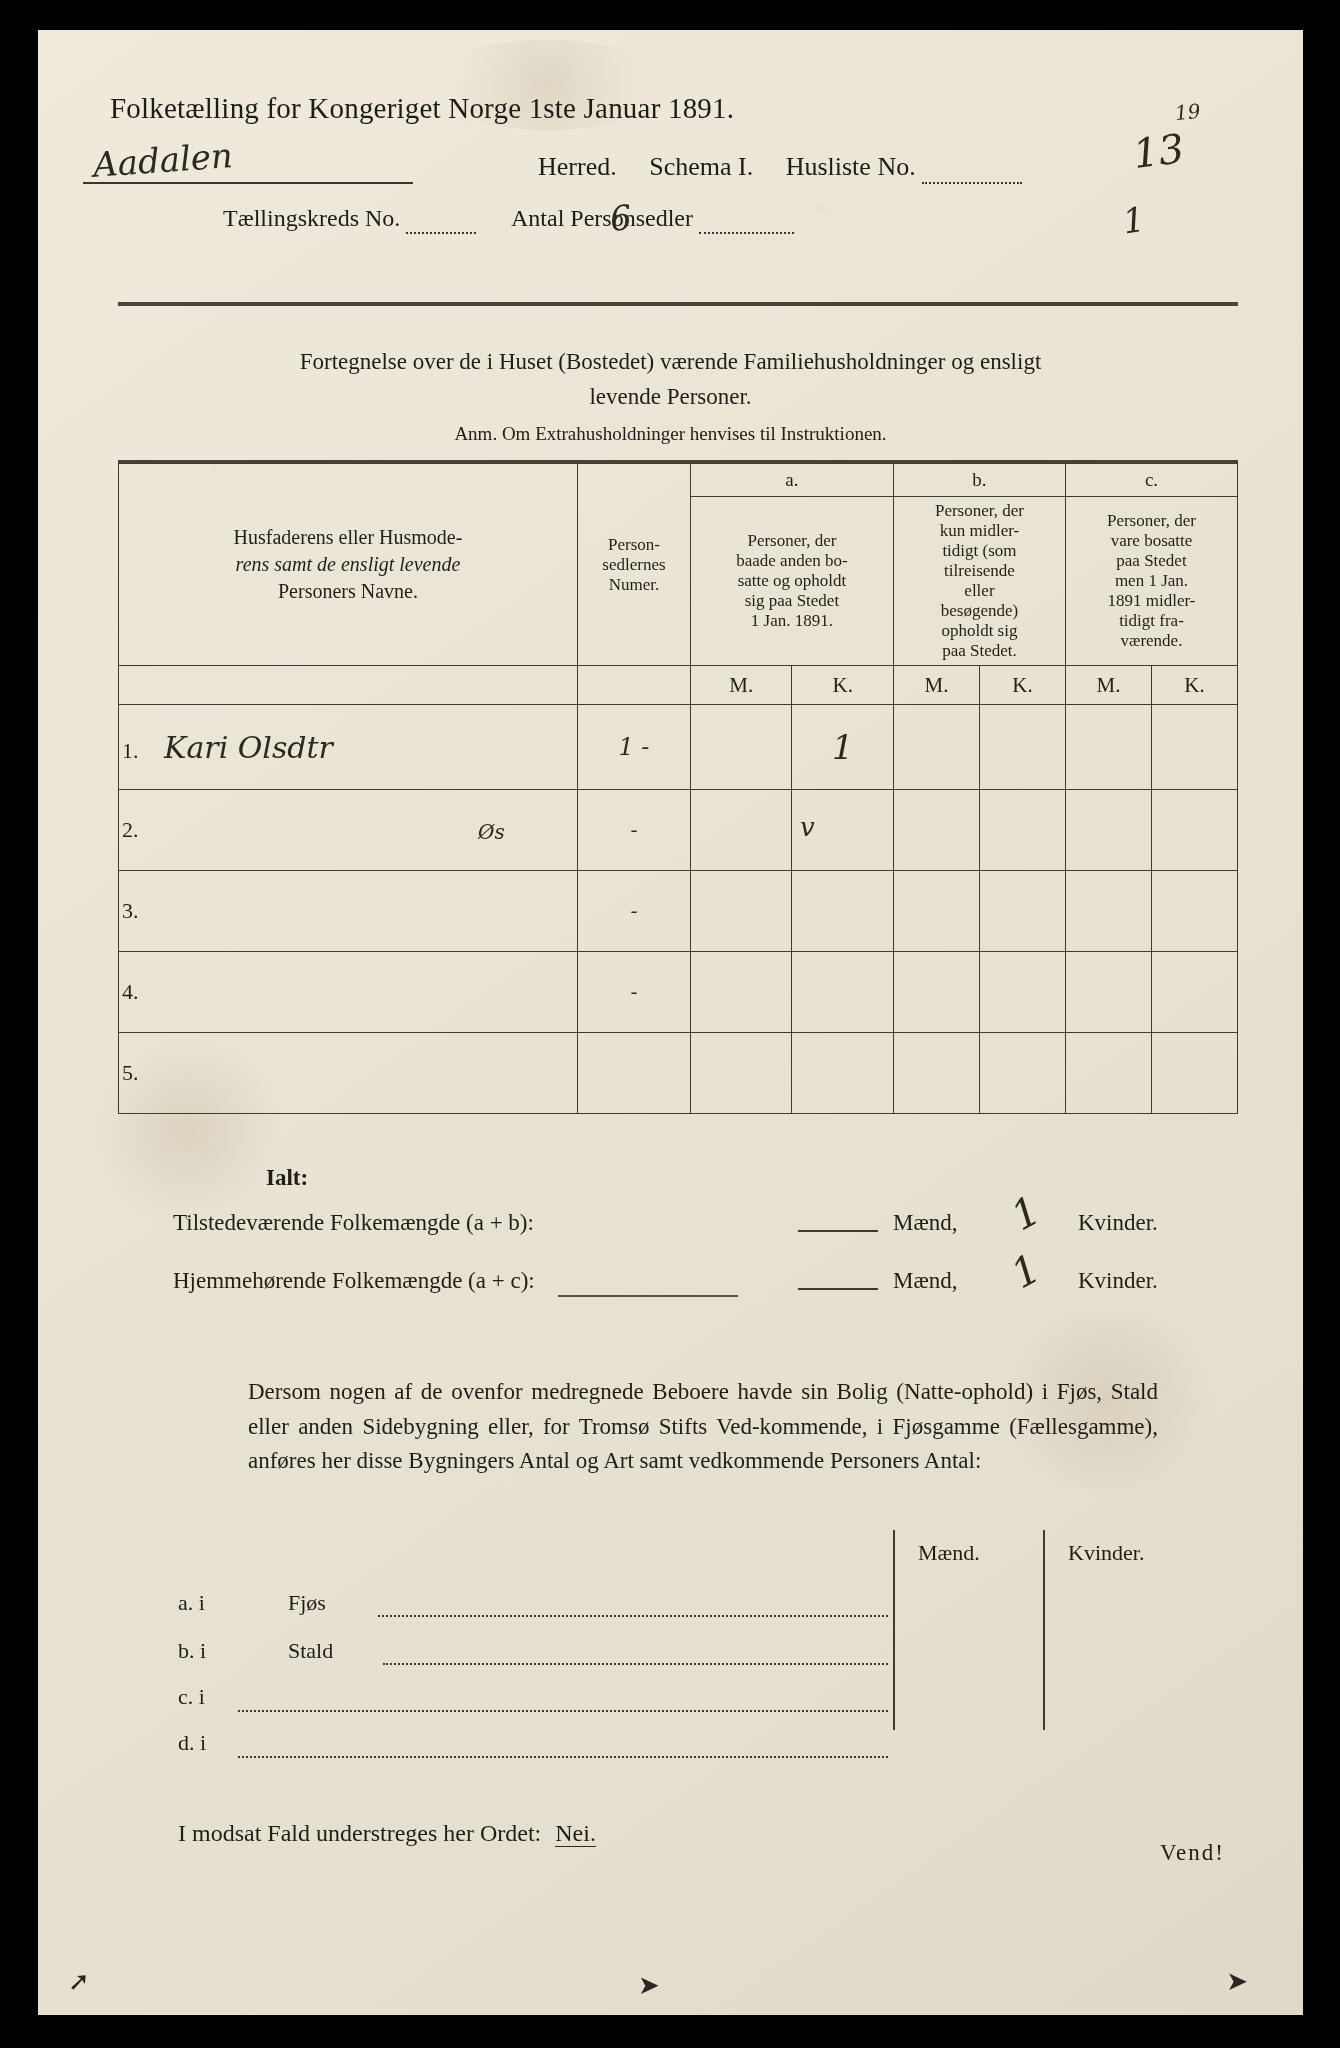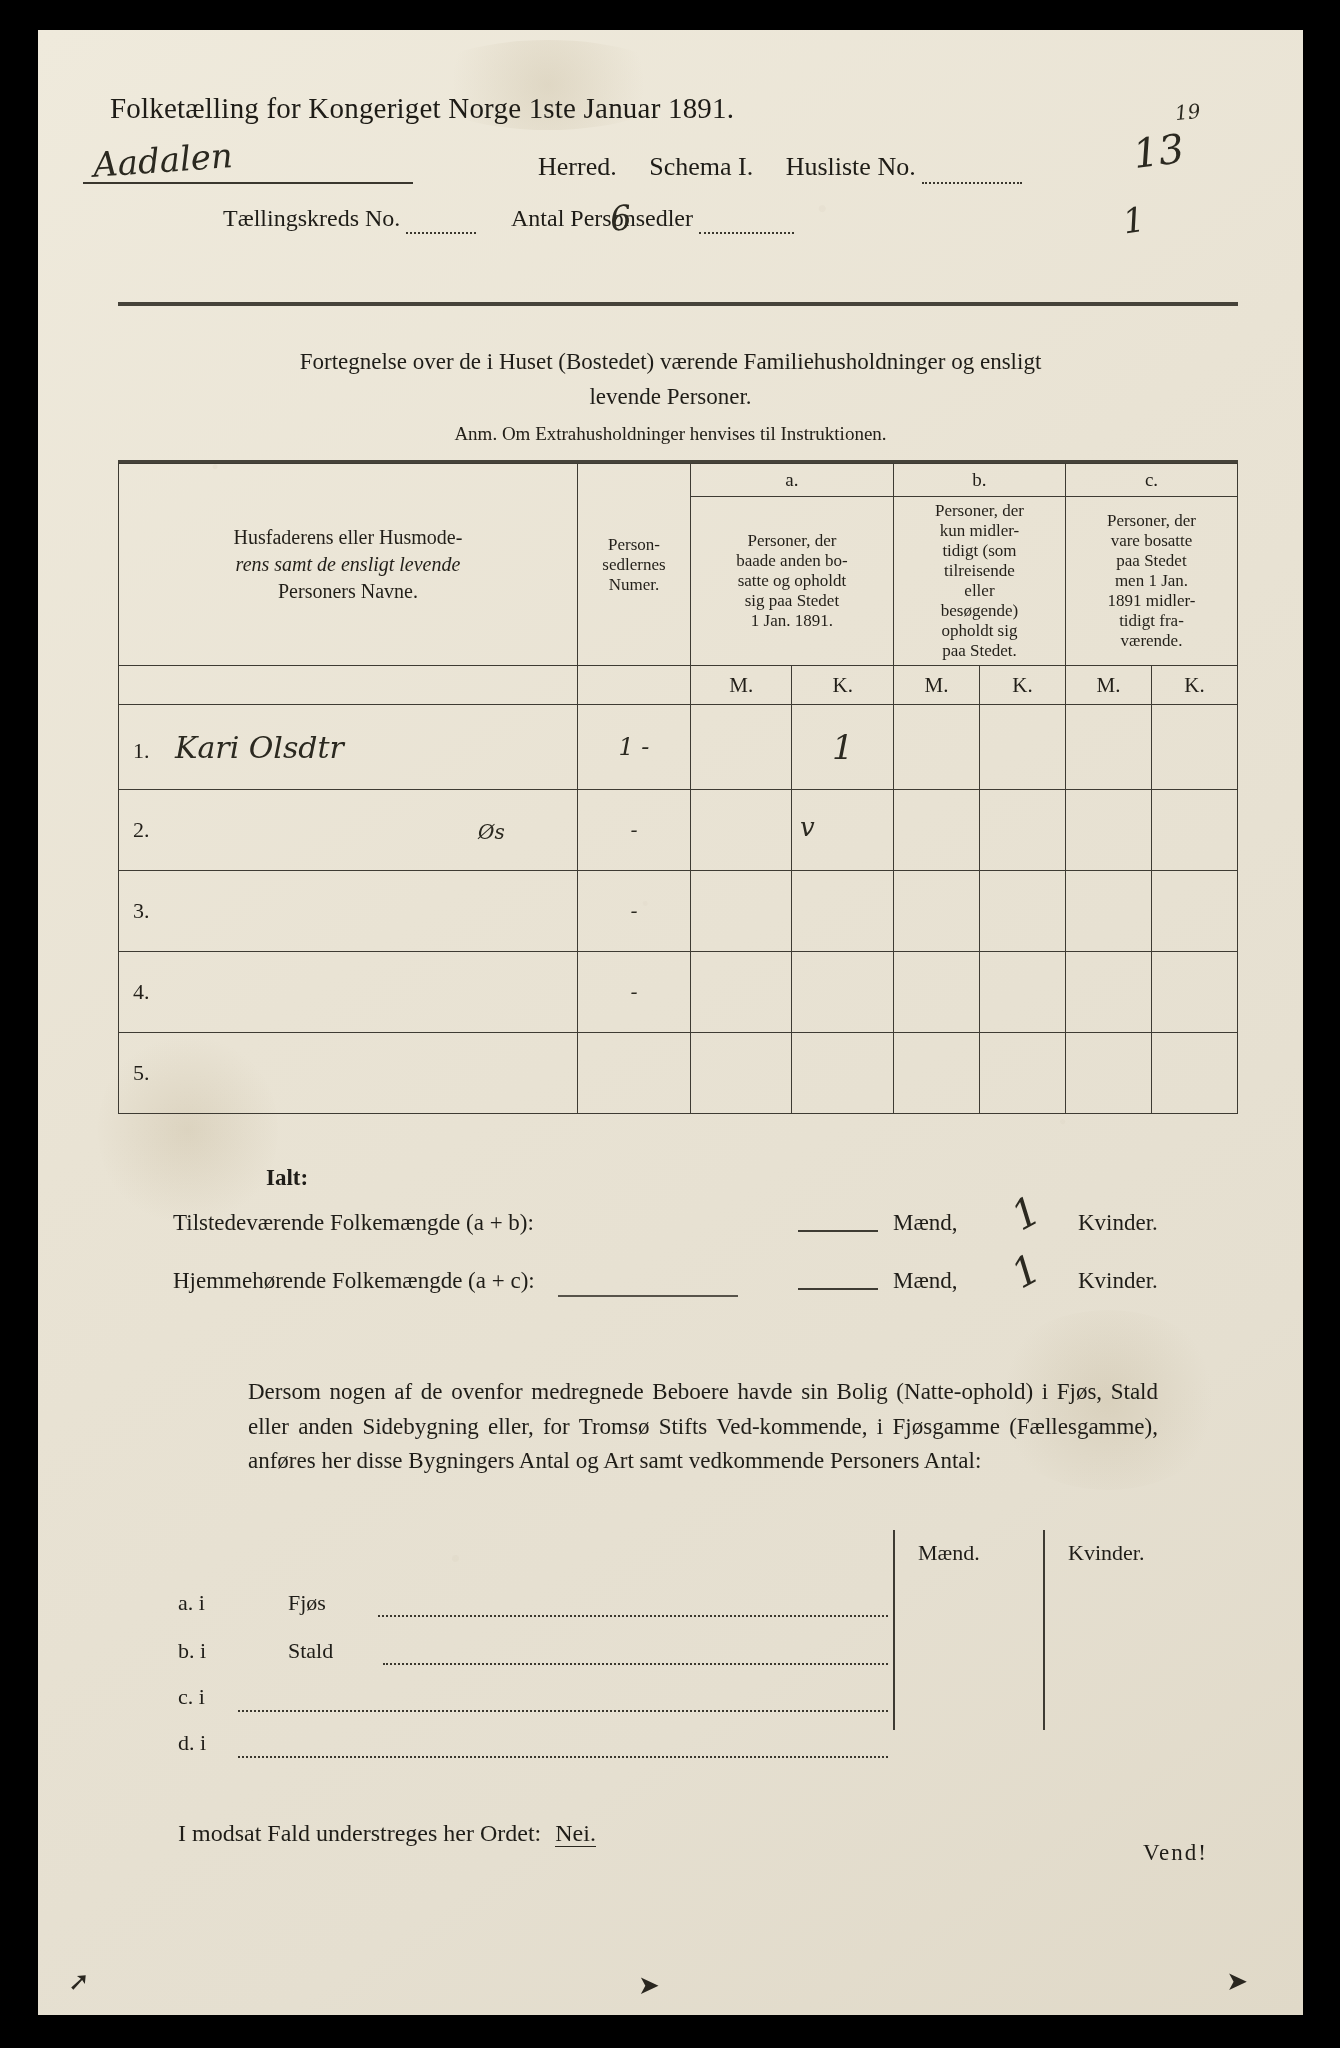--- a/index.html
+++ b/index.html
@@ -30,27 +30,27 @@
   .hand-6{position:absolute;left:572px;top:168px;font-size:34px;transform:rotate(-6deg);}
   .rulex{position:absolute;background:#46433a;}
   .intro{position:absolute;left:0;right:0;text-align:center;font-size:23px;color:#1f1d18;line-height:1.5;}
   .anm{position:absolute;left:0;right:0;text-align:center;font-size:19px;color:#232019;}
   
   table.main{position:absolute;border-collapse:collapse;}
   table.main td,table.main th{border:1.6px solid #3e3b33;color:#221f19;font-weight:normal;}
   .chdr{font-size:17px;line-height:1.18;text-align:center;padding:4px 5px;vertical-align:middle;}
   .cap{font-size:19px;text-align:center;}
   .mk{font-size:21px;text-align:center;}
-  .num{font-size:22px;padding-left:14px;}
+  .num{font-size:22px;padding-left:3px;}
   .tot{position:absolute;font-size:23px;color:#1f1d18;}
   .footp{position:absolute;left:210px;width:910px;font-size:23px;line-height:1.5;color:#1f1d18;text-align:justify;}
   .fl{position:absolute;font-size:22px;color:#1f1d18;}
   .vl{position:absolute;background:#3e3b33;width:1.8px;}
   .hl{position:absolute;background:#3e3b33;height:1.6px;}
-  .vend{position:absolute;right:95px;top:1810px;font-size:23px;letter-spacing:2px;color:#1f1d18;}
+  .vend{position:absolute;right:78px;top:1810px;font-size:23px;letter-spacing:2px;color:#1f1d18;}
   .corner{position:absolute;font-size:26px;color:#2a2720;}
   .under{border-bottom:1.5px solid #2b2820;}
   .hand-mark{position:absolute;font-family:"DejaVu Serif",serif;color:#2b2920;}
   .sep{position:absolute;left:520px;top:1265px;width:180px;height:2px;background:#57534a;}
 </style>
 </head>
 <body>
 
 <div class="page">
   <div class="scan">

